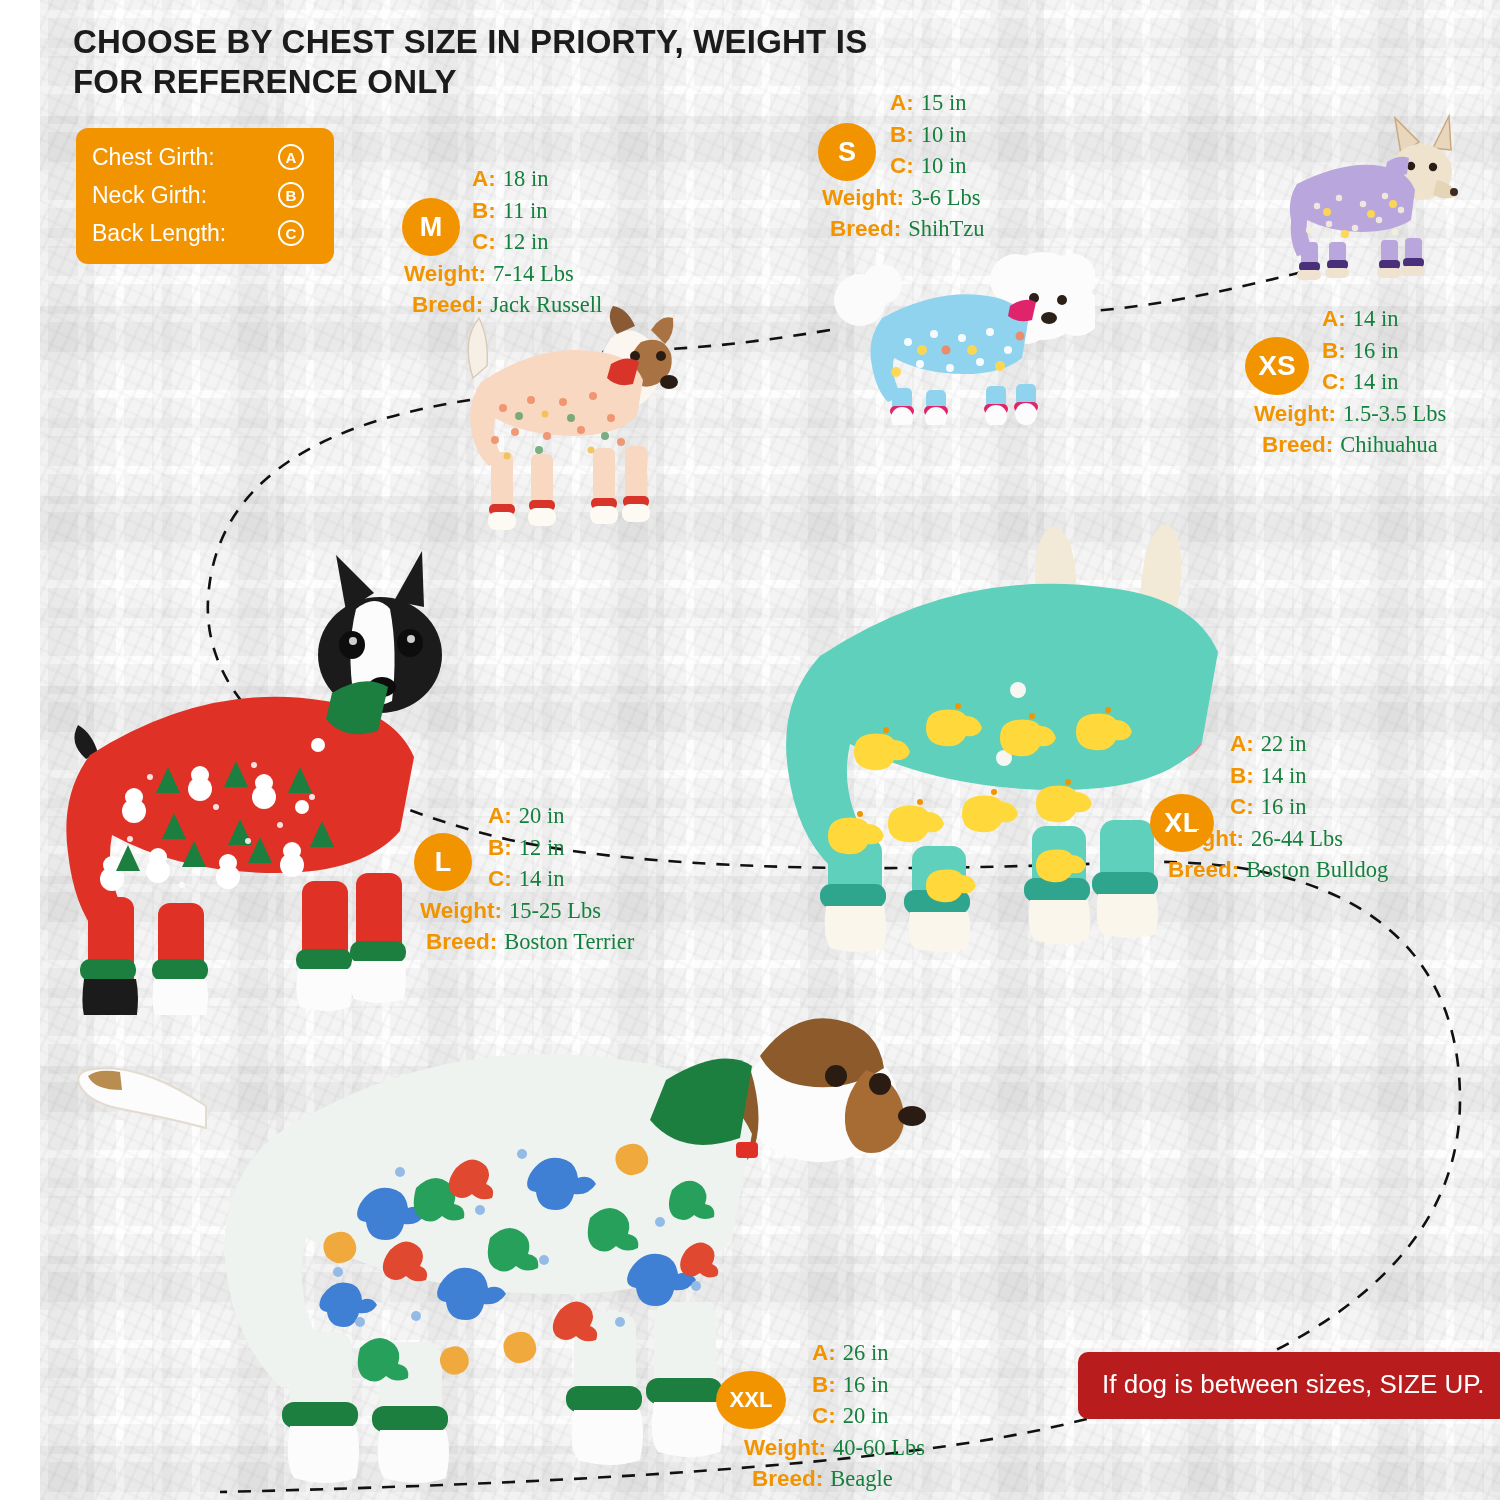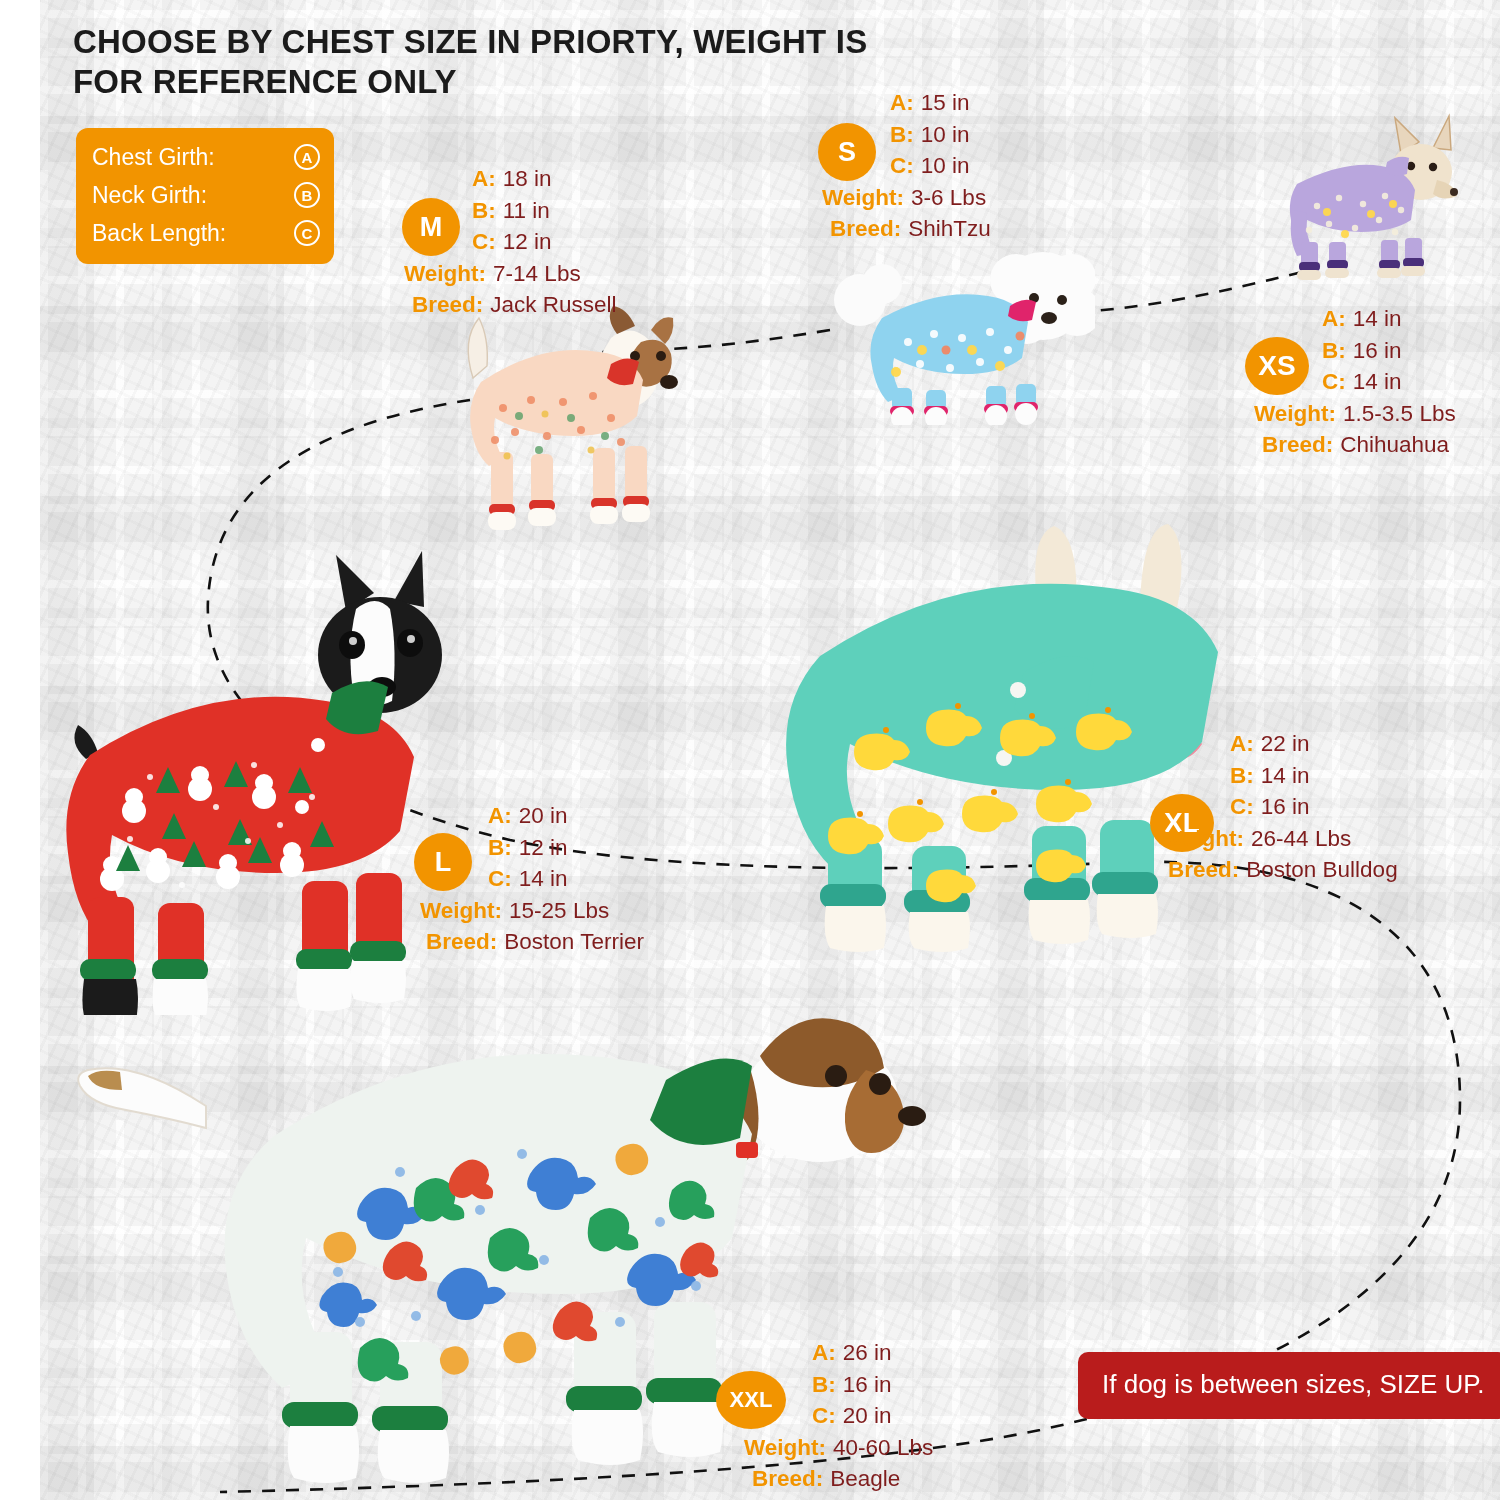--- a/index.html
+++ b/index.html
@@ -76,21 +76,21 @@
   }
 
   
   .legend {
     position: absolute;
     left: 36px;
     top: 128px;
     width: 258px;
     background: #F29400;
     border-radius: 12px;
-    padding: 10px 14px 12px 16px;
+    padding: 10px 30px 12px 16px;
     box-sizing: border-box;
   }
   .legend-row {
     display: flex;
     align-items: center;
     justify-content: space-between;
     height: 38px;
     color: #ffffff;
     font-size: 23px;
   }
@@ -142,21 +142,21 @@
     display: flex;
     align-items: baseline;
     margin-bottom: 9px;
     white-space: nowrap;
   }
   .spec .k {
     color: #F29400;
     font-weight: bold;
     margin-right: 7px;
   }
-  .spec .v { color: #7f1d1d; }
+  .spec .v { color: #15803d; font-family: Liberation Serif, serif; }
 
   
   .note {
     position: absolute;
     left: 1038px;
     top: 1352px;
     width: 430px;
     background: #b91c1c;
     color: #ffffff;
     border-radius: 10px;

